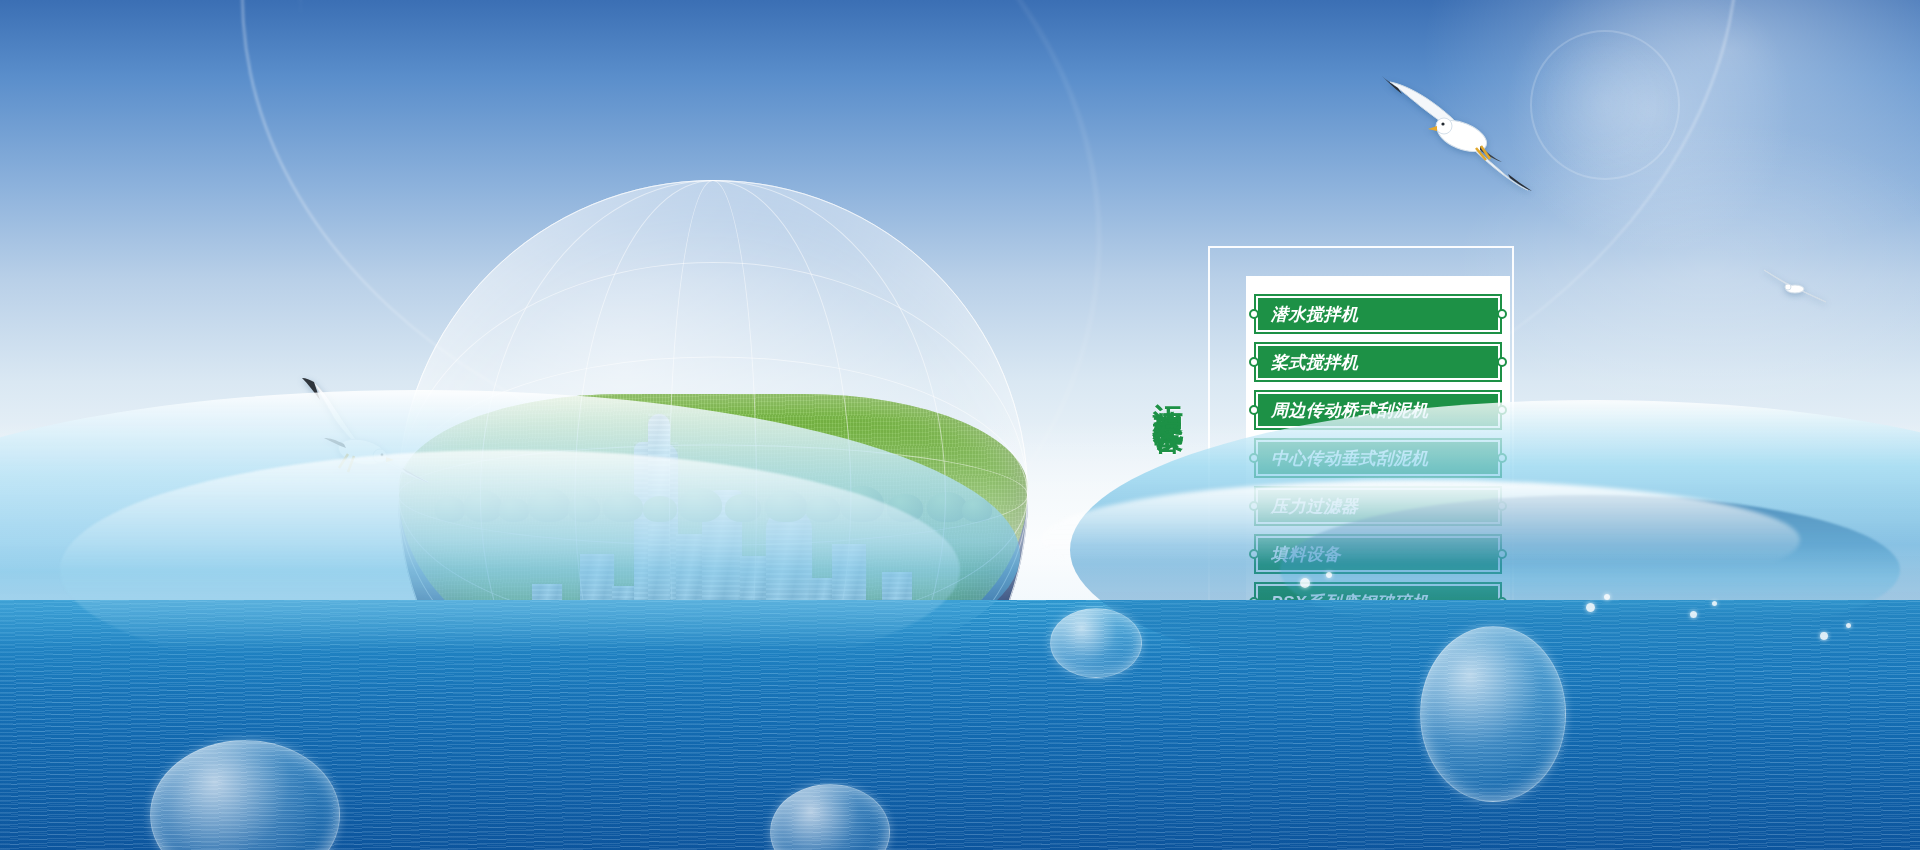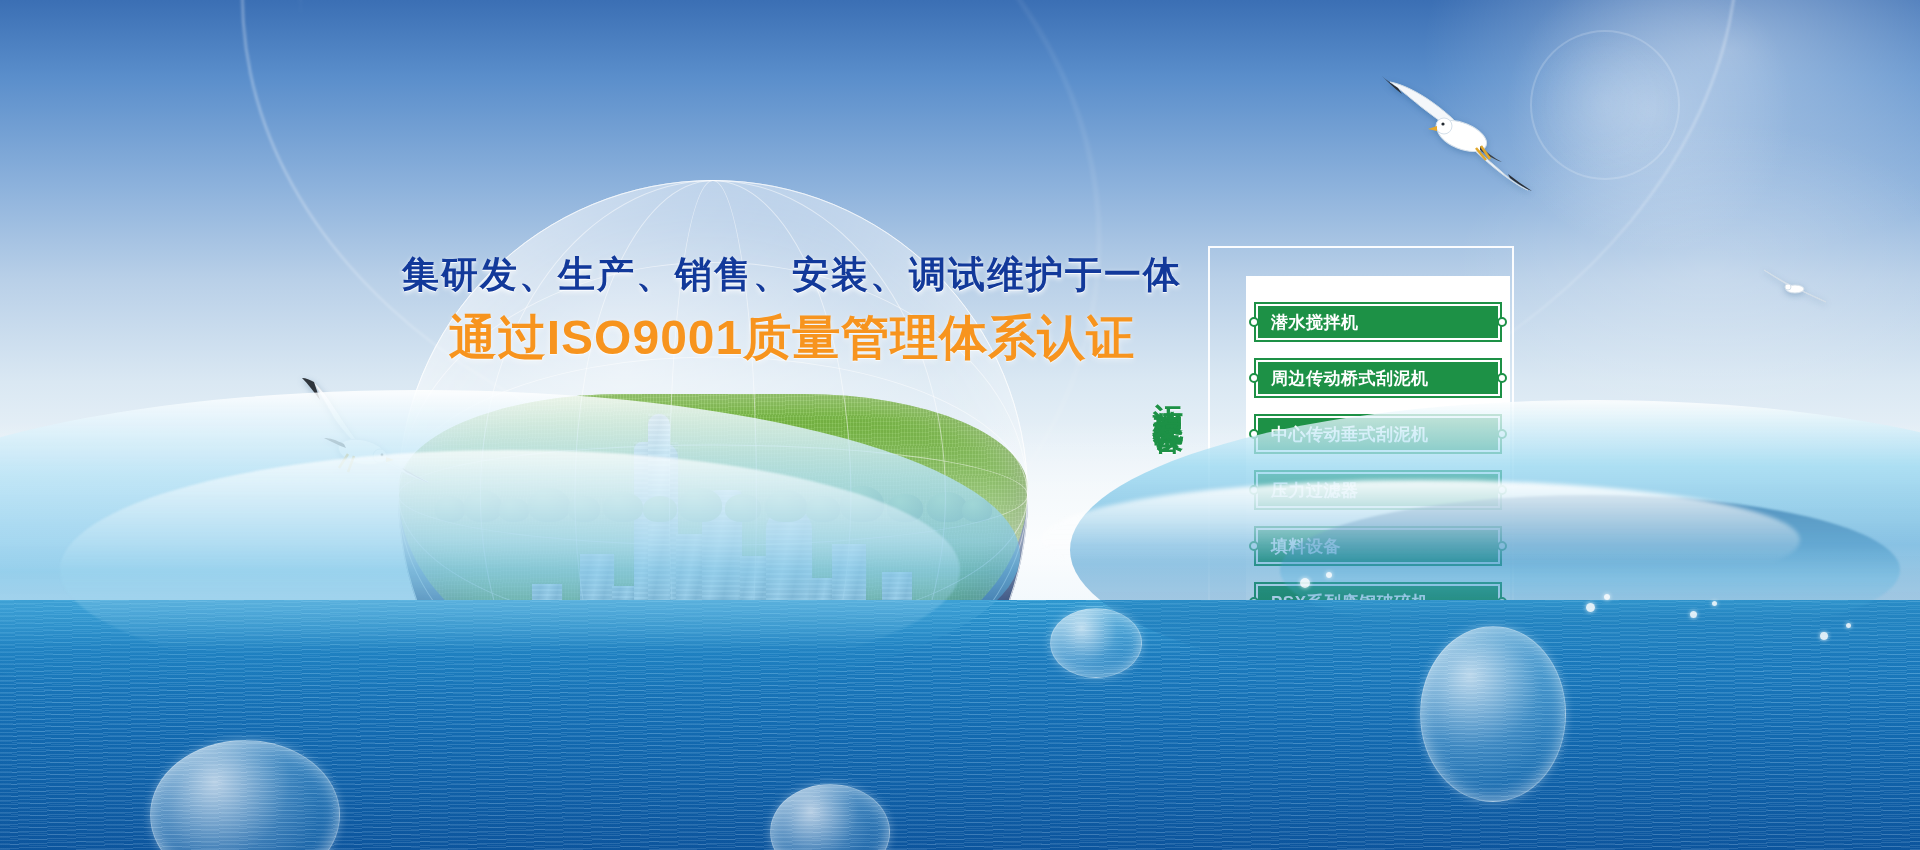--- a/index.html
+++ b/index.html
@@ -134,22 +134,22 @@
     text-shadow:0 1px 0 rgba(255,255,255,.6), 0 2px 6px rgba(255,255,255,.55);
     white-space:nowrap;
   }
 
   
   #panel{position:absolute;left:1208px;top:246px;width:306px;height:530px;
     border:2px solid rgba(255,255,255,.95);}
   #panel-inner{position:absolute;left:36px;top:28px;width:264px;
     background:#ffffff;padding:10px 8px 12px 8px;}
   .plate{
-    position:relative;height:40px;margin:16px 0 6px 0;
-    border:2px solid #1d9146;background:#ffffff;padding:2px;
+    position:relative;height:40px;margin:8px 0 6px 0;
+    border:2px solid #1d9146;background:#ffffff;padding:2px;font-style:italic;
   }
   .plate:last-child{margin-bottom:0;}
   .plate-inner{
     height:100%;background:#1d9146;display:flex;align-items:center;
     padding-left:13px;
   }
   .plate-label{
     color:#ffffff;font-size:17px;font-weight:bold;letter-spacing:.5px;white-space:nowrap;
   }
   .knob{position:absolute;top:50%;width:10px;height:10px;margin-top:-5px;
@@ -313,34 +313,37 @@
       <path d="M106 94 C116 99 124 103 129 105 C120 100 110 94 102 90 Z" fill="#2f353c"></path>
       <ellipse cx="62" cy="74" rx="24" ry="12" transform="rotate(12 62 74)" fill="#ffffff" stroke="#d5e0ea" stroke-width="1"></ellipse>
       <path d="M48 76 l-9 14 M54 78 l-6 16" stroke="#e0a72c" stroke-width="2.5" fill="none"></path>
       <path d="M44 66 C36 62 30 60 24 60 C32 64 40 68 46 70 Z" fill="#333a41"></path>
       <circle cx="80" cy="78" r="7" fill="#ffffff" stroke="#d5e0ea" stroke-width="1"></circle>
       <circle cx="82" cy="77" r="1.4" fill="#232a31"></circle>
       <path d="M86 79 l8 3 -8 2 z" fill="#e8a82a"></path>
     </svg>
   </div>
 
-  <div id="headline">
-    <div class="hl-line1">集研发、生产、销售、安装、调试维护于一体</div>
-    <div class="hl-line2">通过ISO9001质量管理体系认证</div>
-  </div>
 
   <div id="panel-title">污水处理配套设备</div>
 
   <div id="panel">
     <div id="panel-inner">
 
     <div class="plate">
           <span class="knob l"></span>
           <div class="plate-inner">
             <span class="plate-label">潜水搅拌机</span>
+          </div>
+          <span class="knob r"></span>
+        </div>
+        <div class="plate">
+          <span class="knob l"></span>
+          <div class="plate-inner">
+            <span class="plate-label">桨式搅拌机</span>
           </div>
           <span class="knob r"></span>
         </div>
         <div class="plate">
           <span class="knob l"></span>
           <div class="plate-inner">
             <span class="plate-label">周边传动桥式刮泥机</span>
           </div>
           <span class="knob r"></span>
         </div>

